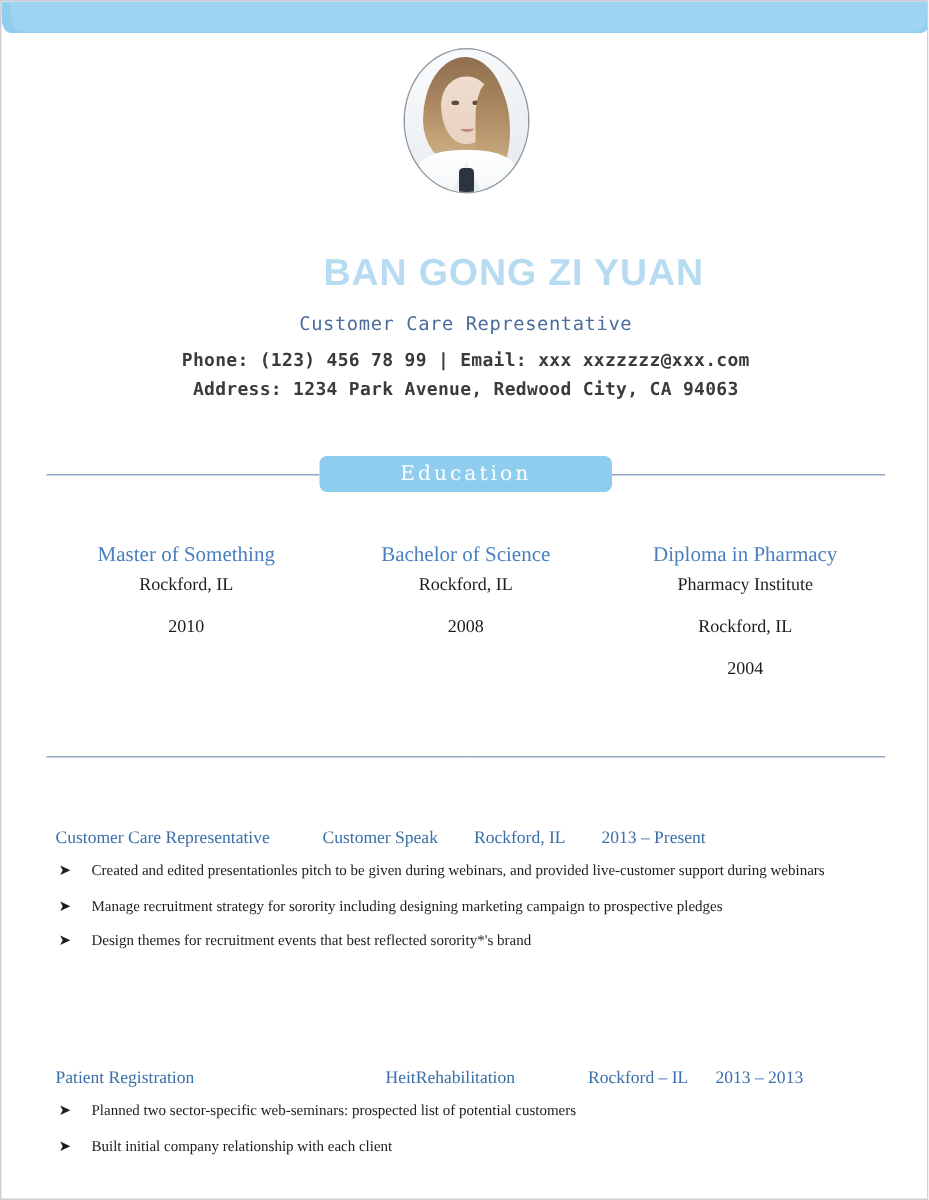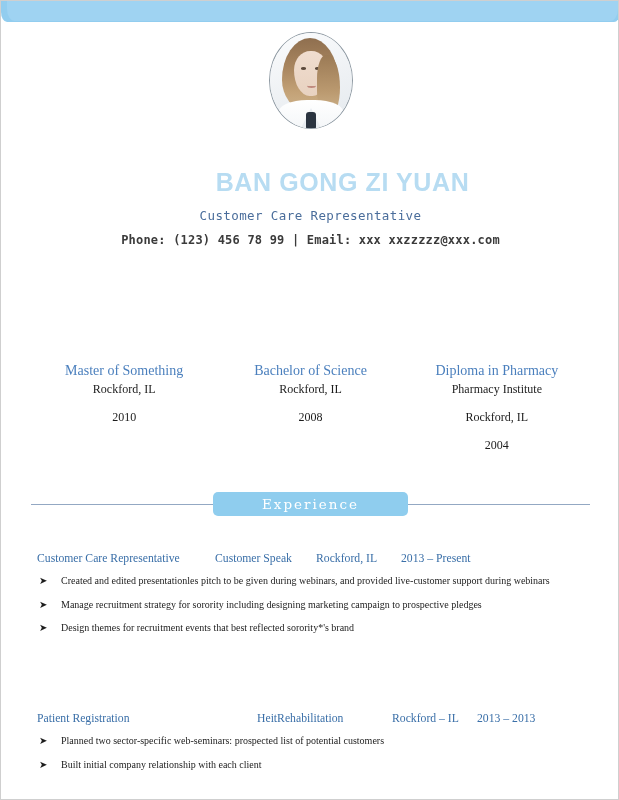--- a/index.html
+++ b/index.html
@@ -299,21 +299,27 @@
       <div class="ph-shirt"></div>
       <div class="ph-collar-l"></div>
       <div class="ph-collar-r"></div>
       <div class="ph-tie"></div>
     </div>
   </div>
 
   <div class="name">BAN GONG ZI YUAN</div>
   <div class="job-title">Customer Care Representative</div>
   <div class="contact-line l1">Phone: (123) 456 78 99 | Email: xxx xxzzzzz@xxx.com</div>
-
+  <div class="contact-line l2">Address: 1234 Park Avenue, Redwood City, CA 94063</div>
+
+  <div class="section-head" style="top:303px;">
+    <div class="rule"></div>
+    <div class="sec-pill">Education</div>
+    <div class="rule"></div>
+  </div>
 
   <div class="edu-grid">
     <div class="edu-col">
       <div class="edu-title">Master of Something</div>
       <div class="edu-line">Rockford, IL</div>
       <div class="edu-line">2010</div>
     </div>
     <div class="edu-col">
       <div class="edu-title">Bachelor of Science</div>
       <div class="edu-line">Rockford, IL</div>
@@ -322,21 +328,20 @@
     <div class="edu-col">
       <div class="edu-title">Diploma in Pharmacy</div>
       <div class="edu-line">Pharmacy Institute</div>
       <div class="edu-line">Rockford, IL</div>
       <div class="edu-line">2004</div>
     </div>
   </div>
 
   <div class="section-head" style="top:491px;">
     <div class="rule"></div>
-    <div class="sec-pill">Experience</div>
     <div class="rule"></div>
   </div>
 
   <div class="exp-block" style="top:551px;">
     <div class="exp-head">
       <span class="eh-role">Customer Care Representative</span><span class="eh-comp">Customer Speak</span><span class="eh-loc">Rockford, IL</span><span class="eh-dates">2013 – Present</span>
     </div>
     <div class="bullet-row">
       <div class="bullet-mark">➤</div>
       <div class="bullet-text">Created and edited presentationles pitch to be given during webinars, and provided live-customer support during webinars</div>

